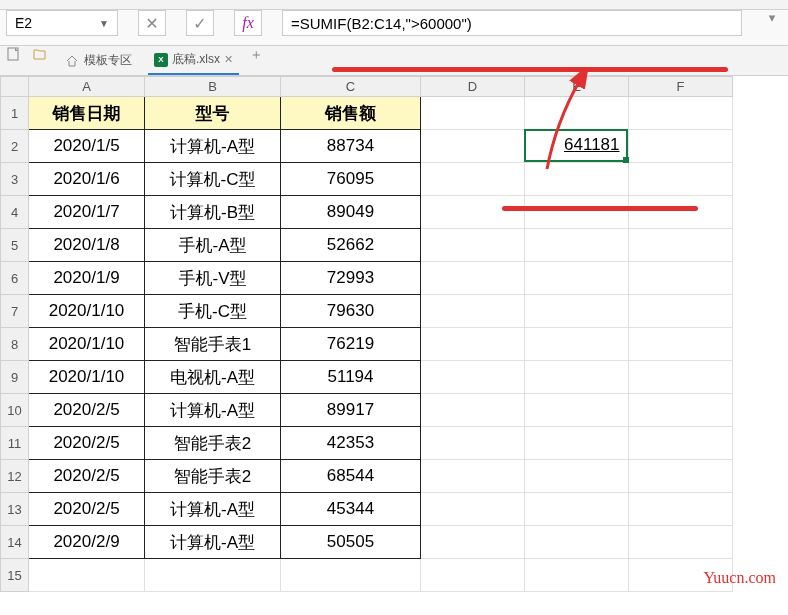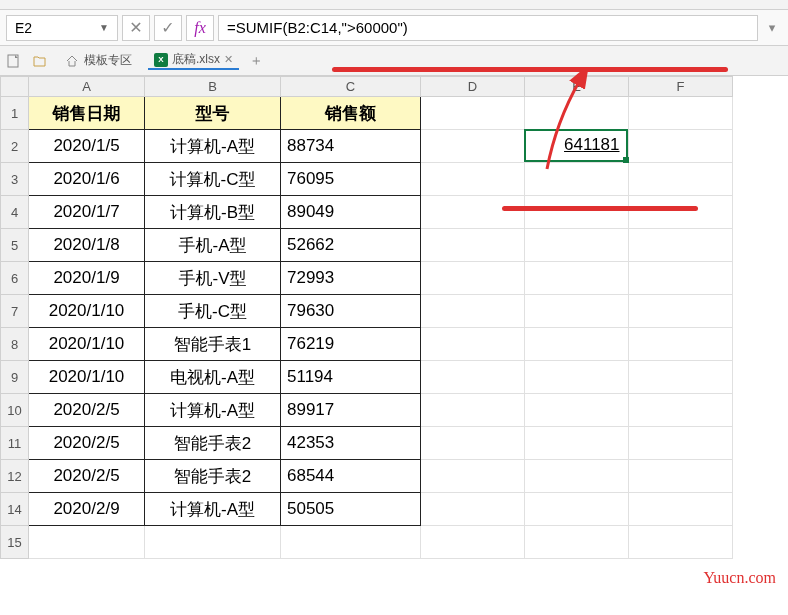--- a/index.html
+++ b/index.html
@@ -1,37 +1,37 @@
 <!DOCTYPE html>
 <html><head>
 <meta charset="utf-8">
 <style>
 * { box-sizing: border-box; margin: 0; padding: 0; }
 body { font-family: "Microsoft YaHei", Arial, sans-serif; font-size: 13px; background: #fff; width: 788px; height: 615px; overflow: hidden; position: relative; }
 .top-bar { height: 10px; background: #f3f3f3; border-bottom: 1px solid #d0d0d0; }
-.formula-bar { display: flex; align-items: center; height: 36px; background: #f9f9f9; border-bottom: 1px solid #d0d0d0; padding: 0 6px; gap: 4px; }
+.formula-bar { display: flex; height: 36px; background: #f9f9f9; border-bottom: 1px solid #d0d0d0; padding: 0 6px; gap: 20px; }
 .name-box { width: 112px; height: 26px; border: 1px solid #ccc; background: #fff; display: flex; align-items: center; padding: 0 8px; font-size: 14px; }
 .name-dd { color: #666; font-size: 10px; margin-left: auto; }
 .fb-btn { width: 28px; height: 26px; display:flex; align-items:center; justify-content:center; border:1px solid #ccc; background:#fff; color:#888; font-size:16px; }
 .fb-btn.fx { font-style: italic; font-family: Georgia, serif; color:#a21caf; }
 .formula-input { flex:1; height:26px; border:1px solid #ccc; background:#fff; display:flex; align-items:center; padding:0 8px; font-size:15px; position:relative; }
 .formula-expand { width:20px; color:#888; text-align:center; }
-.tab-bar { display:flex; align-items:center; height:30px; background:#f3f3f3; border-bottom:1px solid #d0d0d0; padding:0 6px; gap:10px; font-size:12px; color:#555; }
+.tab-bar { display:flex; height:30px; background:#f3f3f3; border-bottom:1px solid #d0d0d0; padding:0 6px; gap:10px; font-size:12px; color:#555; }
 .tab-bar .icon { width:16px; height:16px; display:inline-flex; align-items:center; justify-content:center; }
 .tab { display:flex; align-items:center; gap:4px; padding:0 6px; }
 .tab.active { border-bottom:2px solid #2b7cd3; }
 .sheet-area { position:relative; }
 .grid { border-collapse: collapse; }
 .grid td, .grid th { border:1px solid #d0d0d0; min-width:20px; }
 .corner { width:28px; height:20px; background:#f0f0f0; }
 .col-head { background:#f0f0f0; text-align:center; font-weight:normal; color:#555; font-size:13px; height:20px; }
 .row-head { background:#f0f0f0; text-align:center; font-weight:normal; color:#555; font-size:13px; width:28px; }
 .colA { width:116px; } .colB { width:136px; } .colC { width:140px; } .colD { width:104px; } .colE { width:104px; } .colF { width:104px; }
 .data-cell { height:33px; padding:0 6px; font-size:17px; text-align:center; border:1px solid #222 !important; }
-.data-cell.num { text-align:left; }
+.data-cell.num { text-align:center; }
 .hdr { font-weight:bold; background:#fef9c3; }
 .active-cell { position:absolute; border:2px solid #107c41; background:#fff; display:flex; align-items:center; justify-content:flex-end; padding:0 6px; font-size:17px; }
 .active-handle { position:absolute; right:-3px; bottom:-3px; width:6px; height:6px; background:#107c41; }
 .ann-arrow { position:absolute; pointer-events:none; }
 .ann-line { position:absolute; background:#e03030; pointer-events:none; border-radius:3px; }
 .watermark { position:absolute; right:12px; bottom:28px; color:#e03030; font-size:16px; font-family: Georgia, serif; }
 .xls-icon { width:14px; height:14px; background:#107c41; color:#fff; font-size:8px; display:inline-flex; align-items:center; justify-content:center; font-weight:bold; border-radius:2px; }
 </style>
 </head>
 <body>
@@ -200,20 +200,29 @@
         <tr>
           <th class="row-head">12</th>
           <td class="data-cell">2020/2/5</td>
           <td class="data-cell">智能手表2</td>
           <td class="data-cell num">68544</td>
           <td class="" style="height:33px;border:1px solid #e0e0e0;"></td>
           <td class="" style="height:33px;border:1px solid #e0e0e0;"></td>
           <td class="" style="height:33px;border:1px solid #e0e0e0;"></td>
         </tr>
         <tr>
+          <th class="row-head">13</th>
+          <td class="data-cell">2020/2/5</td>
+          <td class="data-cell">计算机-A型</td>
+          <td class="data-cell num">45344</td>
+          <td class="" style="height:33px;border:1px solid #e0e0e0;"></td>
+          <td class="" style="height:33px;border:1px solid #e0e0e0;"></td>
+          <td class="" style="height:33px;border:1px solid #e0e0e0;"></td>
+        </tr>
+        <tr>
           <th class="row-head">14</th>
           <td class="data-cell">2020/2/9</td>
           <td class="data-cell">计算机-A型</td>
           <td class="data-cell num">50505</td>
           <td class="" style="height:33px;border:1px solid #e0e0e0;"></td>
           <td class="" style="height:33px;border:1px solid #e0e0e0;"></td>
           <td class="" style="height:33px;border:1px solid #e0e0e0;"></td>
         </tr>
         <tr>
           <th class="row-head">15</th>

